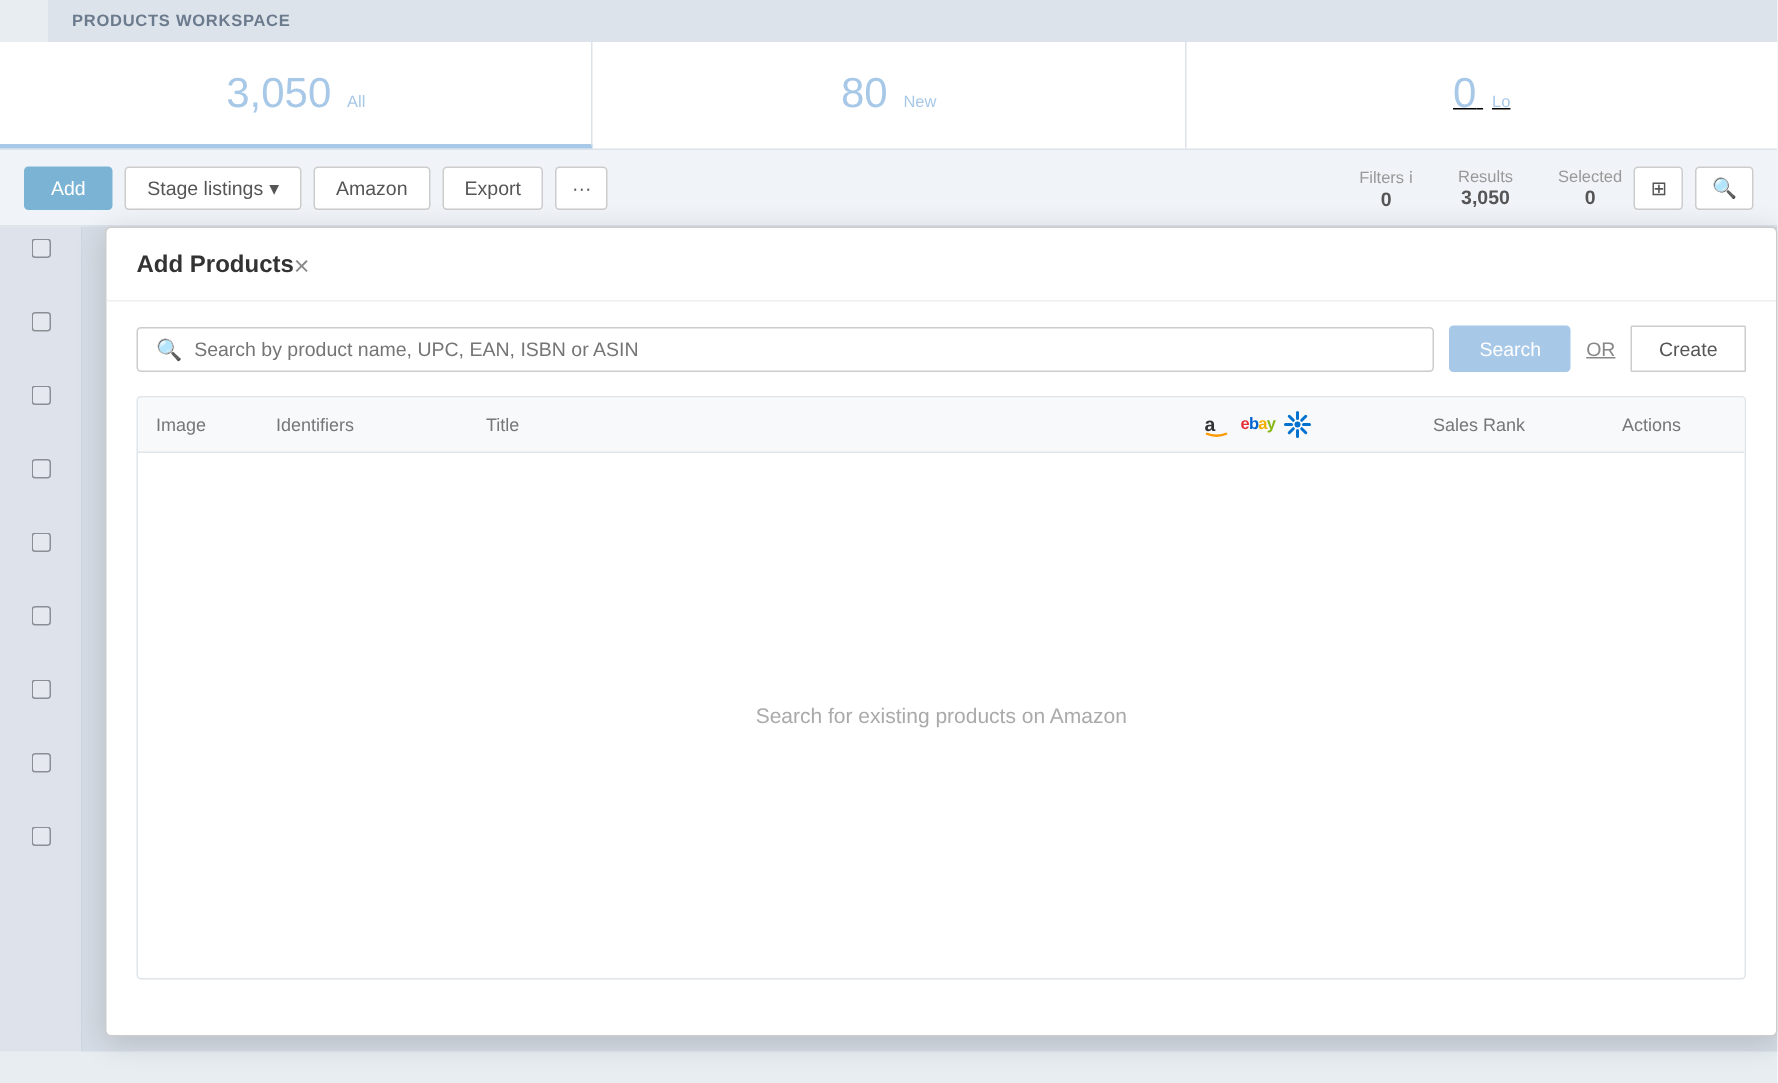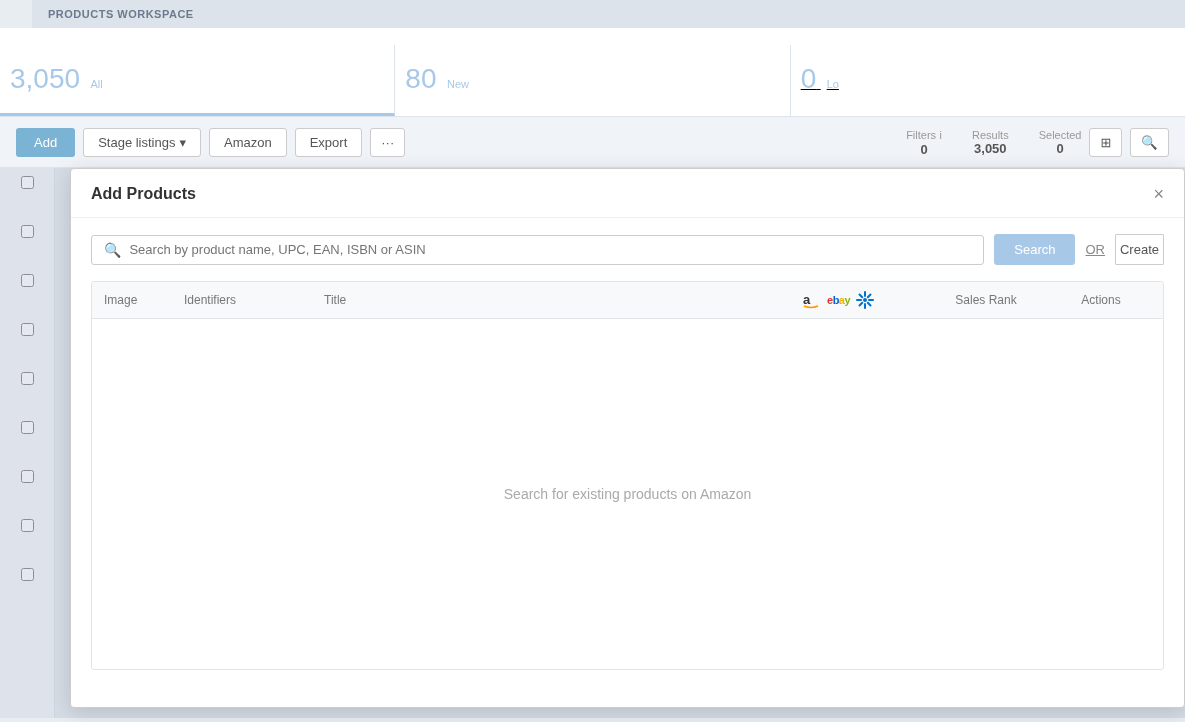--- a/index.html
+++ b/index.html
@@ -26,22 +26,22 @@
 
     
     .stats-row {
       display: flex;
       background: #fff;
       border-bottom: 1px solid #dce3ea;
     }
     .stat-item {
       flex: 1;
       padding: 18px 10px;
+      text-align: center;
       border-right: 1px solid #dce3ea;
-      margin-top: 17px;
     }
     .stat-item:last-child { border-right: none; text-decoration: underline; }
     .stat-number {
       font-size: 28px;
       font-weight: 300;
       color: #a8c8e8;
     }
     .stat-label {
       font-size: 11px;
       color: #a8c8e8;
@@ -158,21 +158,20 @@
       z-index: 20;
       background: #fff;
       border: 1px solid #ccc;
       border-radius: 4px;
       box-shadow: 0 4px 20px rgba(0,0,0,0.15);
       min-height: 540px;
     }
     .modal-header {
       display: flex;
       align-items: center;
-      justify-content: space-between;
       padding: 16px 20px 14px;
       border-bottom: 1px solid #eee;
     }
     .modal-title {
       font-size: 16px;
       font-weight: 600;
       color: #333;
     }
     .modal-close {
       background: none;
@@ -224,21 +223,21 @@
     }
     .or-text {
       font-size: 13px;
       color: #888;
       text-decoration: underline;
     }
     .btn-create {
       background: #fff;
       color: #555;
       border: 1px solid #ccc;
-      padding: 7px 4px;
+      padding: 7px 18px;
       border-radius: 1px;
       font-size: 13px;
       cursor: pointer;
     }
 
     
     .results-table {
       margin: 0 20px;
       border: 1px solid #e0e5ea;
       border-radius: 3px;

